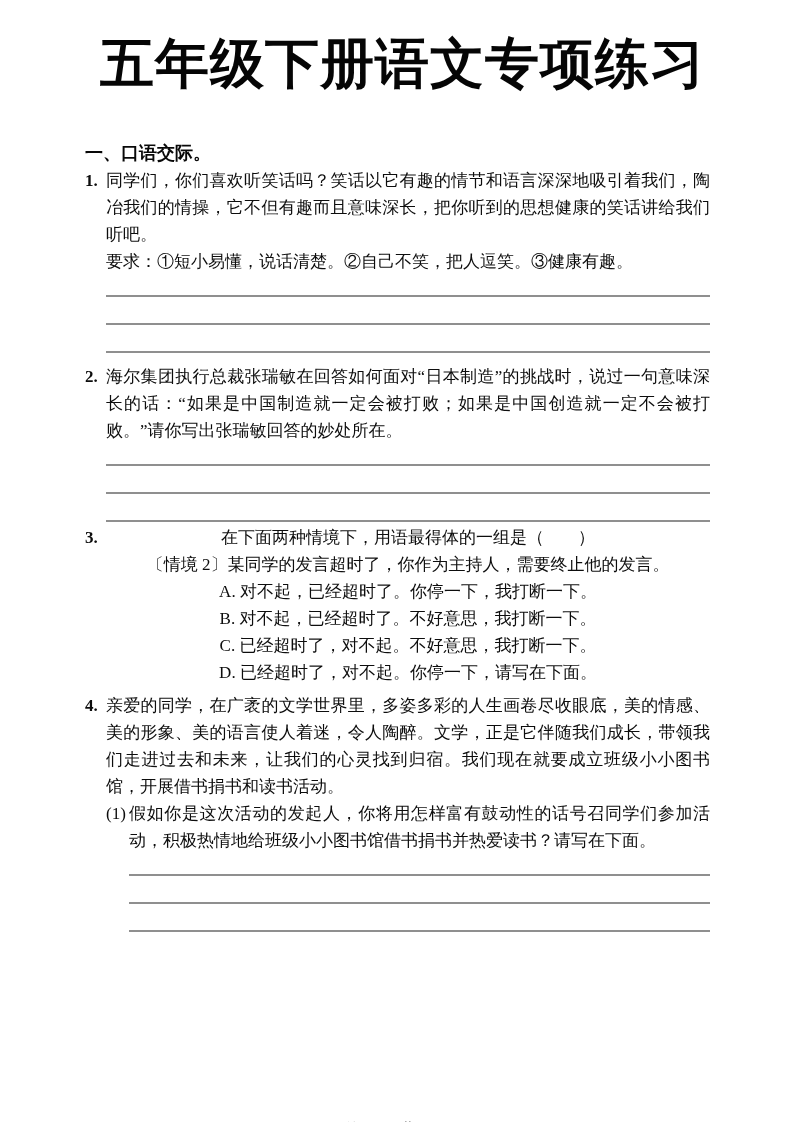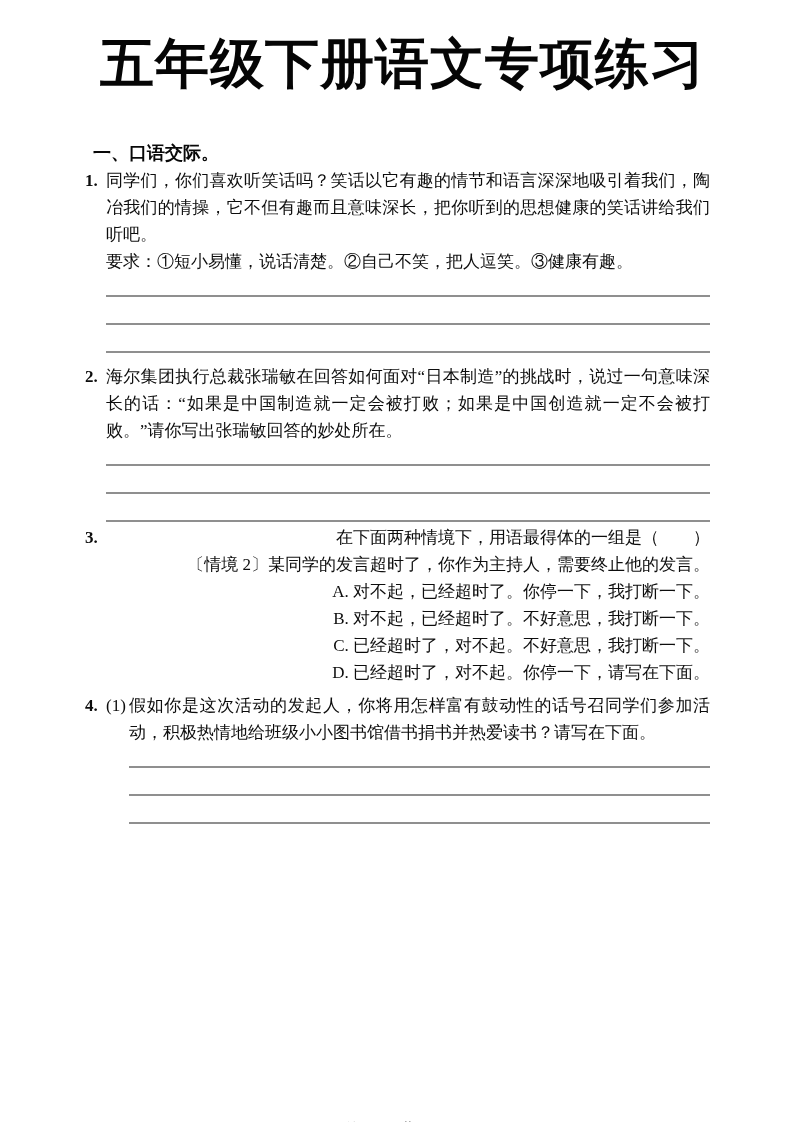--- a/index.html
+++ b/index.html
@@ -39,35 +39,34 @@
     margin-left: 85px;
     width: 625px;
   }
   .section-heading {
     margin-top: 48px;
     font-family: "Liberation Sans", sans-serif;
     font-weight: bold;
     font-size: 18px;
     line-height: 27px;
     color: #080808;
-    margin-left: 8px;
   }
   .item {
     position: relative;
     padding-left: 21px;
     font-size: 17px;
     line-height: 27px;
   }
   .item-number {
     position: absolute;
     left: 0; top: 0;
     font-weight: bold;
   }
   .item-text { text-align: justify; }
-  .plain-line { text-align: right; }
+  .plain-line { text-align: center; }
   .sub-item {
     position: relative;
     padding-left: 23px;
   }
   .sub-label { position: absolute; left: 0; top: 0; }
   .answer-lines { margin-top: -6px; margin-bottom: 10px; }
   .answer-line {
     height: 28px;
     border-bottom: 2px solid #8f8f8f;
   }
@@ -122,20 +121,21 @@
       <div class="plain-line">在下面两种情境下，用语最得体的一组是（　　）</div>
       <div class="plain-line">〔情境 2〕某同学的发言超时了，你作为主持人，需要终止他的发言。</div>
       <div class="plain-line">A. 对不起，已经超时了。你停一下，我打断一下。</div>
       <div class="plain-line">B. 对不起，已经超时了。不好意思，我打断一下。</div>
       <div class="plain-line">C. 已经超时了，对不起。不好意思，我打断一下。</div>
       <div class="plain-line">D. 已经超时了，对不起。你停一下，请写在下面。</div>
     </div>
 
     <div class="item q4-block">
       <span class="item-number">4.</span>
+      <div class="item-text">亲爱的同学，在广袤的文学世界里，多姿多彩的人生画卷尽收眼底，美的情感、美的形象、美的语言使人着迷，令人陶醉。文学，正是它伴随我们成长，带领我们走进过去和未来，让我们的心灵找到归宿。我们现在就要成立班级小小图书馆，开展借书捐书和读书活动。</div>
       <div class="sub-item">
         <span class="sub-label">(1)</span>
         <div class="item-text">假如你是这次活动的发起人，你将用怎样富有鼓动性的话号召同学们参加活动，积极热情地给班级小小图书馆借书捐书并热爱读书？请写在下面。</div>
       </div>
       <div class="answer-lines indented">
         <div class="answer-line"></div>
         <div class="answer-line"></div>
         <div class="answer-line"></div>
       </div>
     </div>

